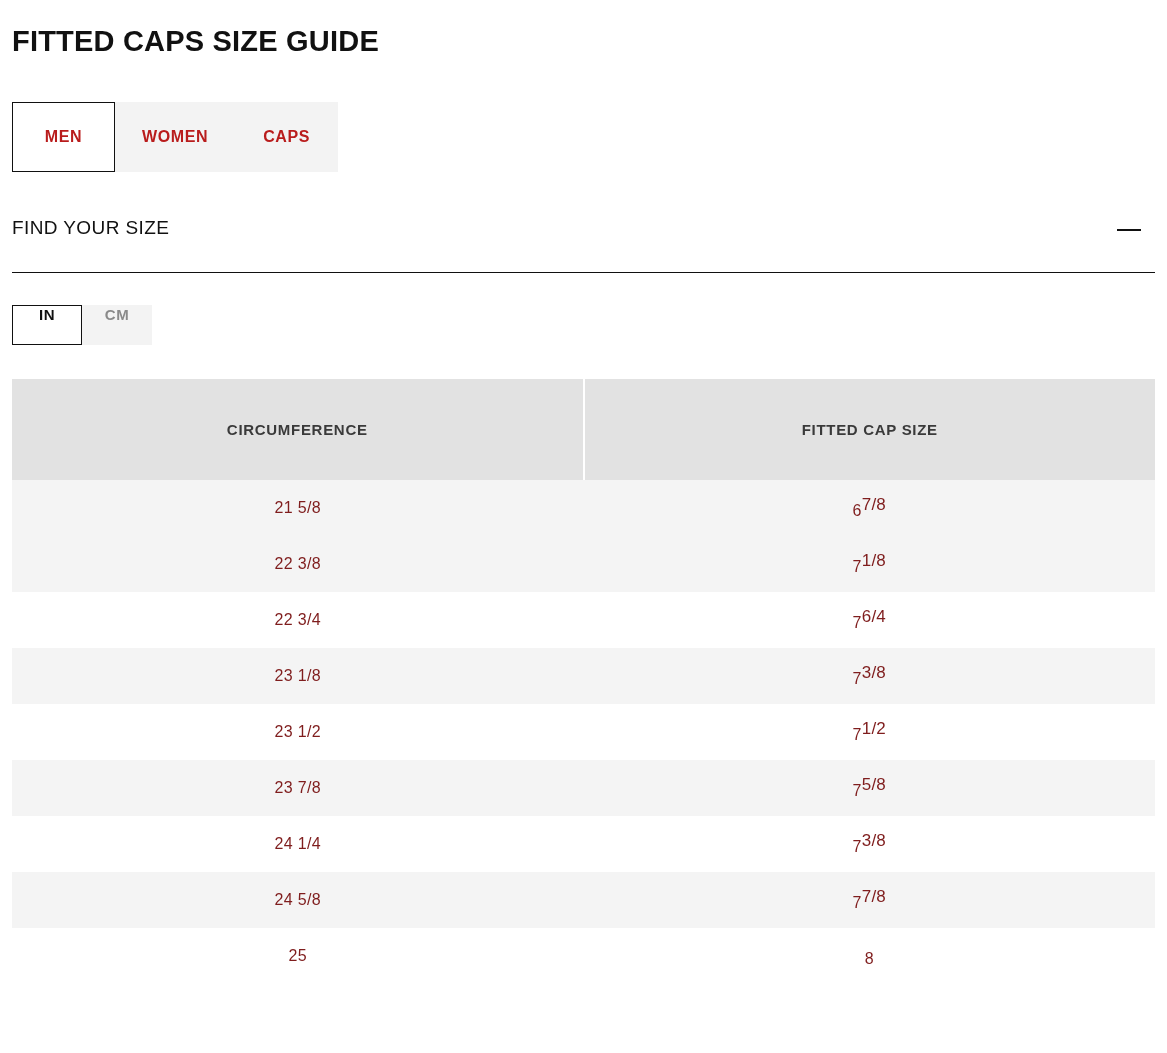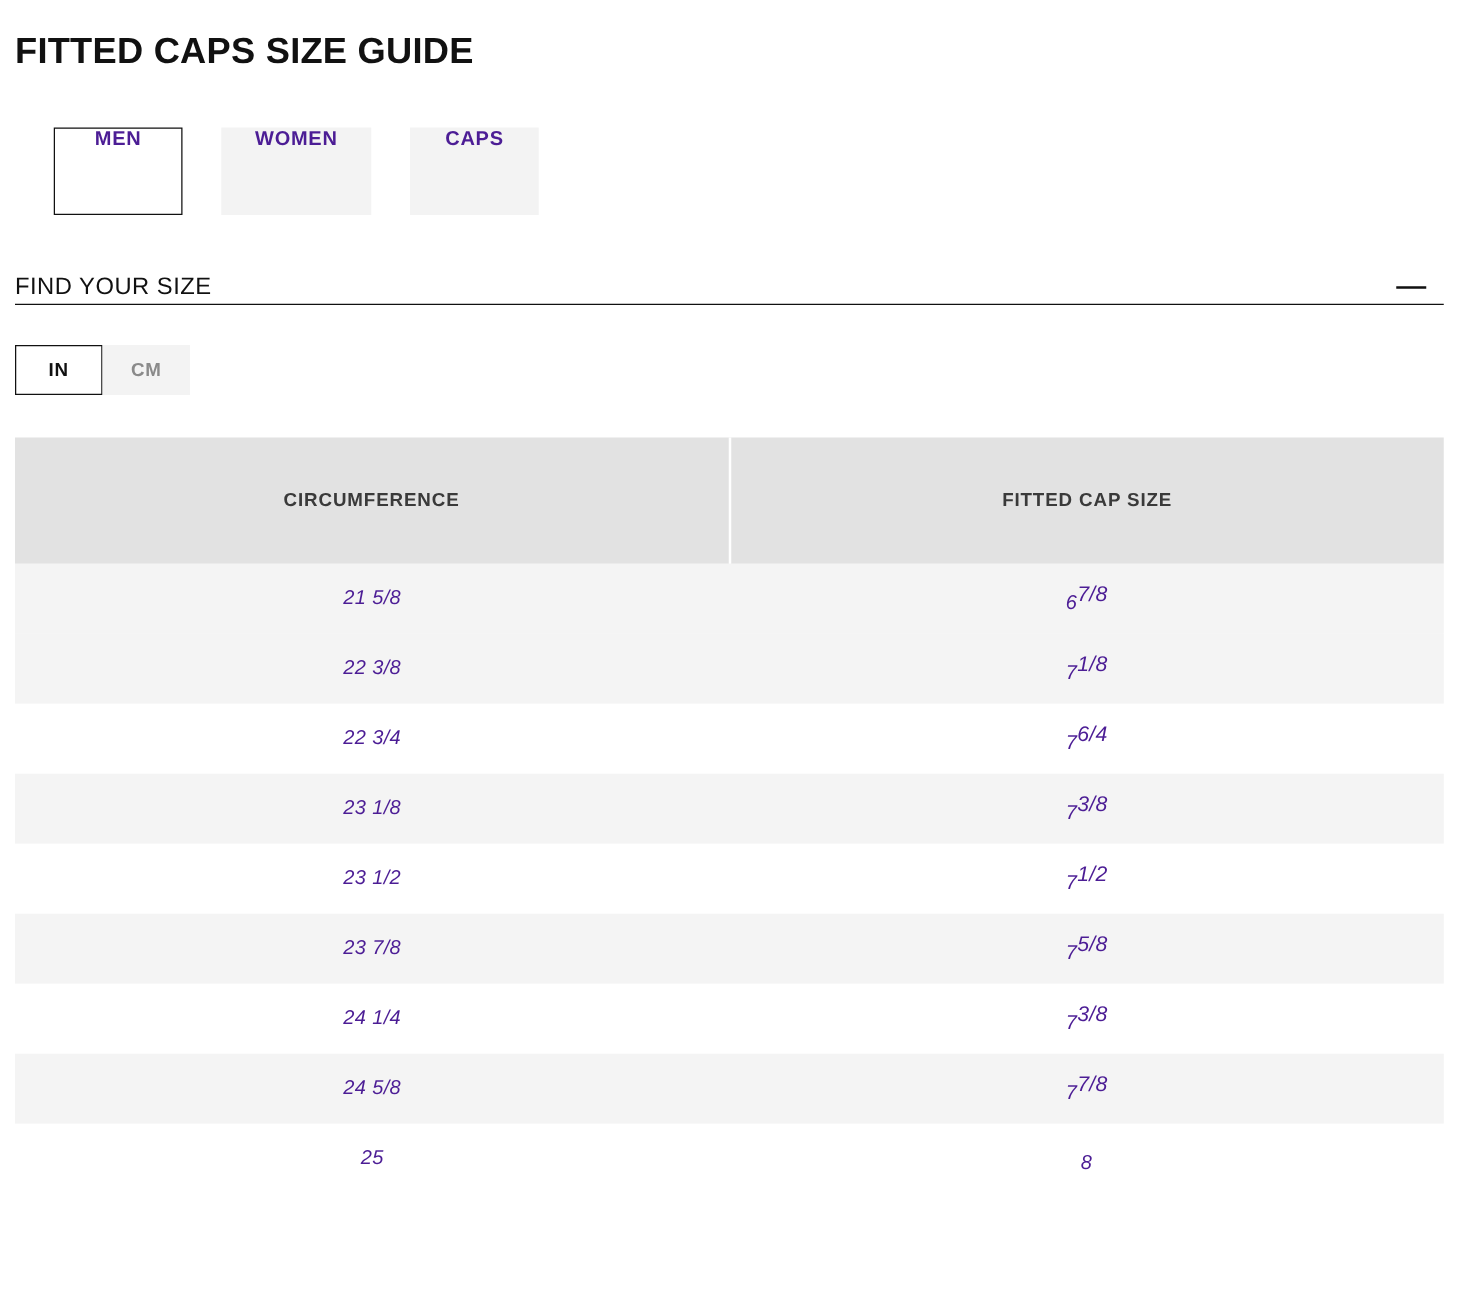--- a/index.html
+++ b/index.html
@@ -28,45 +28,44 @@
 
   
   .audience-tabs {
     display: flex;
     margin-top: 44px;
   }
   .audience-tab {
     height: 70px;
     min-width: 103px;
     display: flex;
-    align-items: flex-start;
+    align-items: center;
     justify-content: center;
     padding: 0 26px;
     font-size: 16px;
     font-weight: 700;
     letter-spacing: 0.6px;
-    color: #4c1d95;
+    color: #b91c1c;
     background: #f3f3f3;
     border: 1px solid transparent;
     cursor: pointer;
     user-select: none;
-    margin-left: 31px;
   }
   .audience-tab.active {
     background: #ffffff;
     border: 1.5px solid #111111;
   }
 
   
   .accordion {
     margin-top: 45px;
     border-bottom: 1.5px solid #111111;
-    padding-bottom: 0;
-    display: flex;
-    align-items: center;
+    padding-bottom: 29px;
+    display: flex;
+    align-items: flex-start;
     justify-content: space-between;
     cursor: pointer;
   }
   .accordion-title {
     font-size: 19px;
     font-weight: 400;
     letter-spacing: 0.4px;
     color: #111111;
   }
   .accordion-toggle {
@@ -87,21 +86,20 @@
 
   
   .unit-toggle {
     display: flex;
     margin-top: 32px;
   }
   .unit-btn {
     width: 70px;
     height: 40px;
     display: flex;
-    align-items: center;
     justify-content: center;
     font-size: 15px;
     font-weight: 700;
     letter-spacing: 0.6px;
     background: #f3f3f3;
     color: #8a8a8a;
     border: 1px solid transparent;
     cursor: pointer;
     user-select: none;
   }
@@ -127,24 +125,23 @@
     color: #3a3a3a;
     border: none;
   }
   .size-table th + th {
     border-left: 2px solid #ffffff;
   }
   .size-table td {
     height: 56px;
     text-align: center;
     font-size: 16px;
-    color: #4c1d95;
+    color: #7f1d1d;
     font-weight: 400;
     border: none;
-    font-style: italic;
   }
   .size-table tbody tr.shaded td {
     background: #f4f4f4;
   }
   .size-table tbody tr.plain td {
     background: #ffffff;
   }
   .frac {
     font-size: 17px;
     vertical-align: super;

